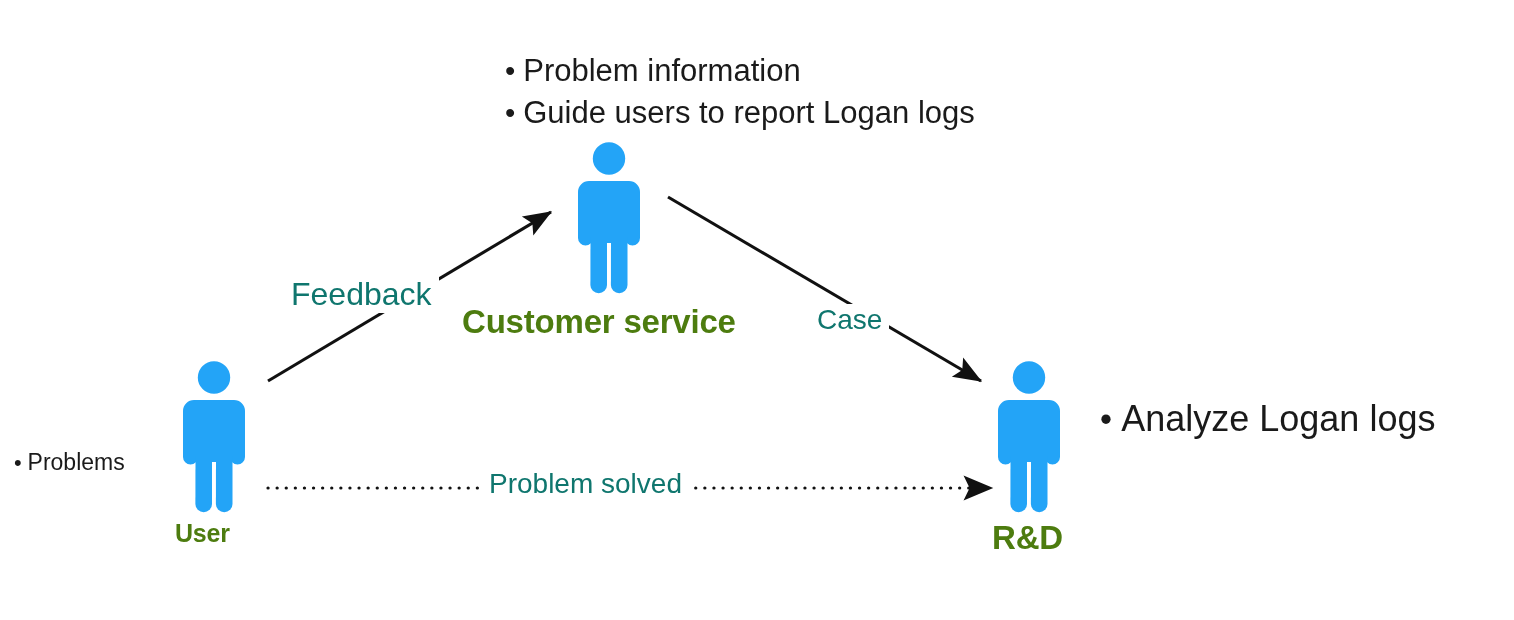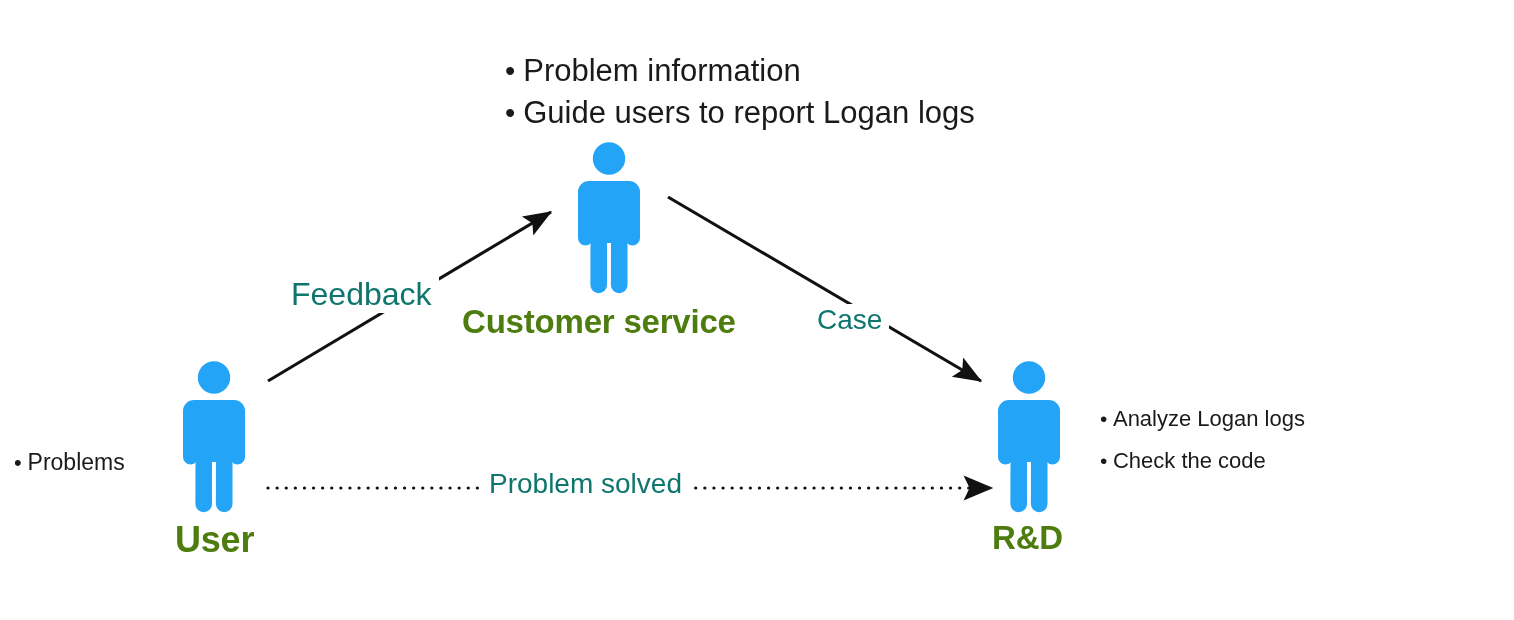--- a/index.html
+++ b/index.html
@@ -66,28 +66,28 @@
     position: absolute;
     background: #ffffff;
     color: #0f766e;
     white-space: nowrap;
     padding: 0 7px;
   }
 
   
   #cs-bullets   { left: 505px;  top: 50px;  font-size: 31px; line-height: 42px; }
   #user-bullets { left: 14px;   top: 441px; font-size: 23px; line-height: 42px; }
-  #rnd-bullets  { left: 1100px; top: 398px; font-size: 22px; line-height: 42px; }
+  #rnd-bullets  { left: 1100px; top: 398px; font-size: 36px; line-height: 42px; }
 
   #person-cs    { left: 578px;  top: 142px; }
   #person-user  { left: 183px;  top: 361px; }
   #person-rnd   { left: 998px;  top: 361px; }
 
   #label-cs     { left: 462px;  top: 303px; font-size: 33px; }
-  #label-user   { left: 175px;  top: 519px; font-size: 36px; }
+  #label-user   { left: 175px;  top: 519px; font-size: 25px; }
   #label-rnd    { left: 992px;  top: 519px; font-size: 33px; }
 
   #label-feedback { left: 284px; top: 276px; font-size: 32px; }
   #label-case     { left: 810px; top: 276px; font-size: 28px; margin-top: 28px; }
   #label-solved   { left: 482px; top: 468px; font-size: 28px; }
 </style>
 </head>
 <body>
 
 <div id="canvas">
@@ -149,21 +149,20 @@
       <rect x="11" y="39" width="40" height="62" fill="#23a4f7"></rect>
       <path d="M12.5,95 h16.5 v48 a8.3,8.3 0 0 1 -16.6,0 z" fill="#23a4f7"></path>
       <path d="M33,95 h16.5 v48 a8.3,8.3 0 0 1 -16.6,0 z" fill="#23a4f7"></path>
     </svg>
   </div>
 
   <div class="role-label" id="label-rnd">R&amp;D</div>
 
   <div class="bullets" id="rnd-bullets">
     <span class="bullet-line"><span class="dot">•</span><span>Analyze Logan logs</span></span>
-    <span class="bullet-line"><span class="dot">•</span><span>Check the code</span></span>
   </div>
 
   <div class="edge-label" id="label-feedback">Feedback</div>
 
   <div class="edge-label" id="label-case">Case</div>
 
   <div class="edge-label" id="label-solved">Problem solved</div>
 
 </div>
 

